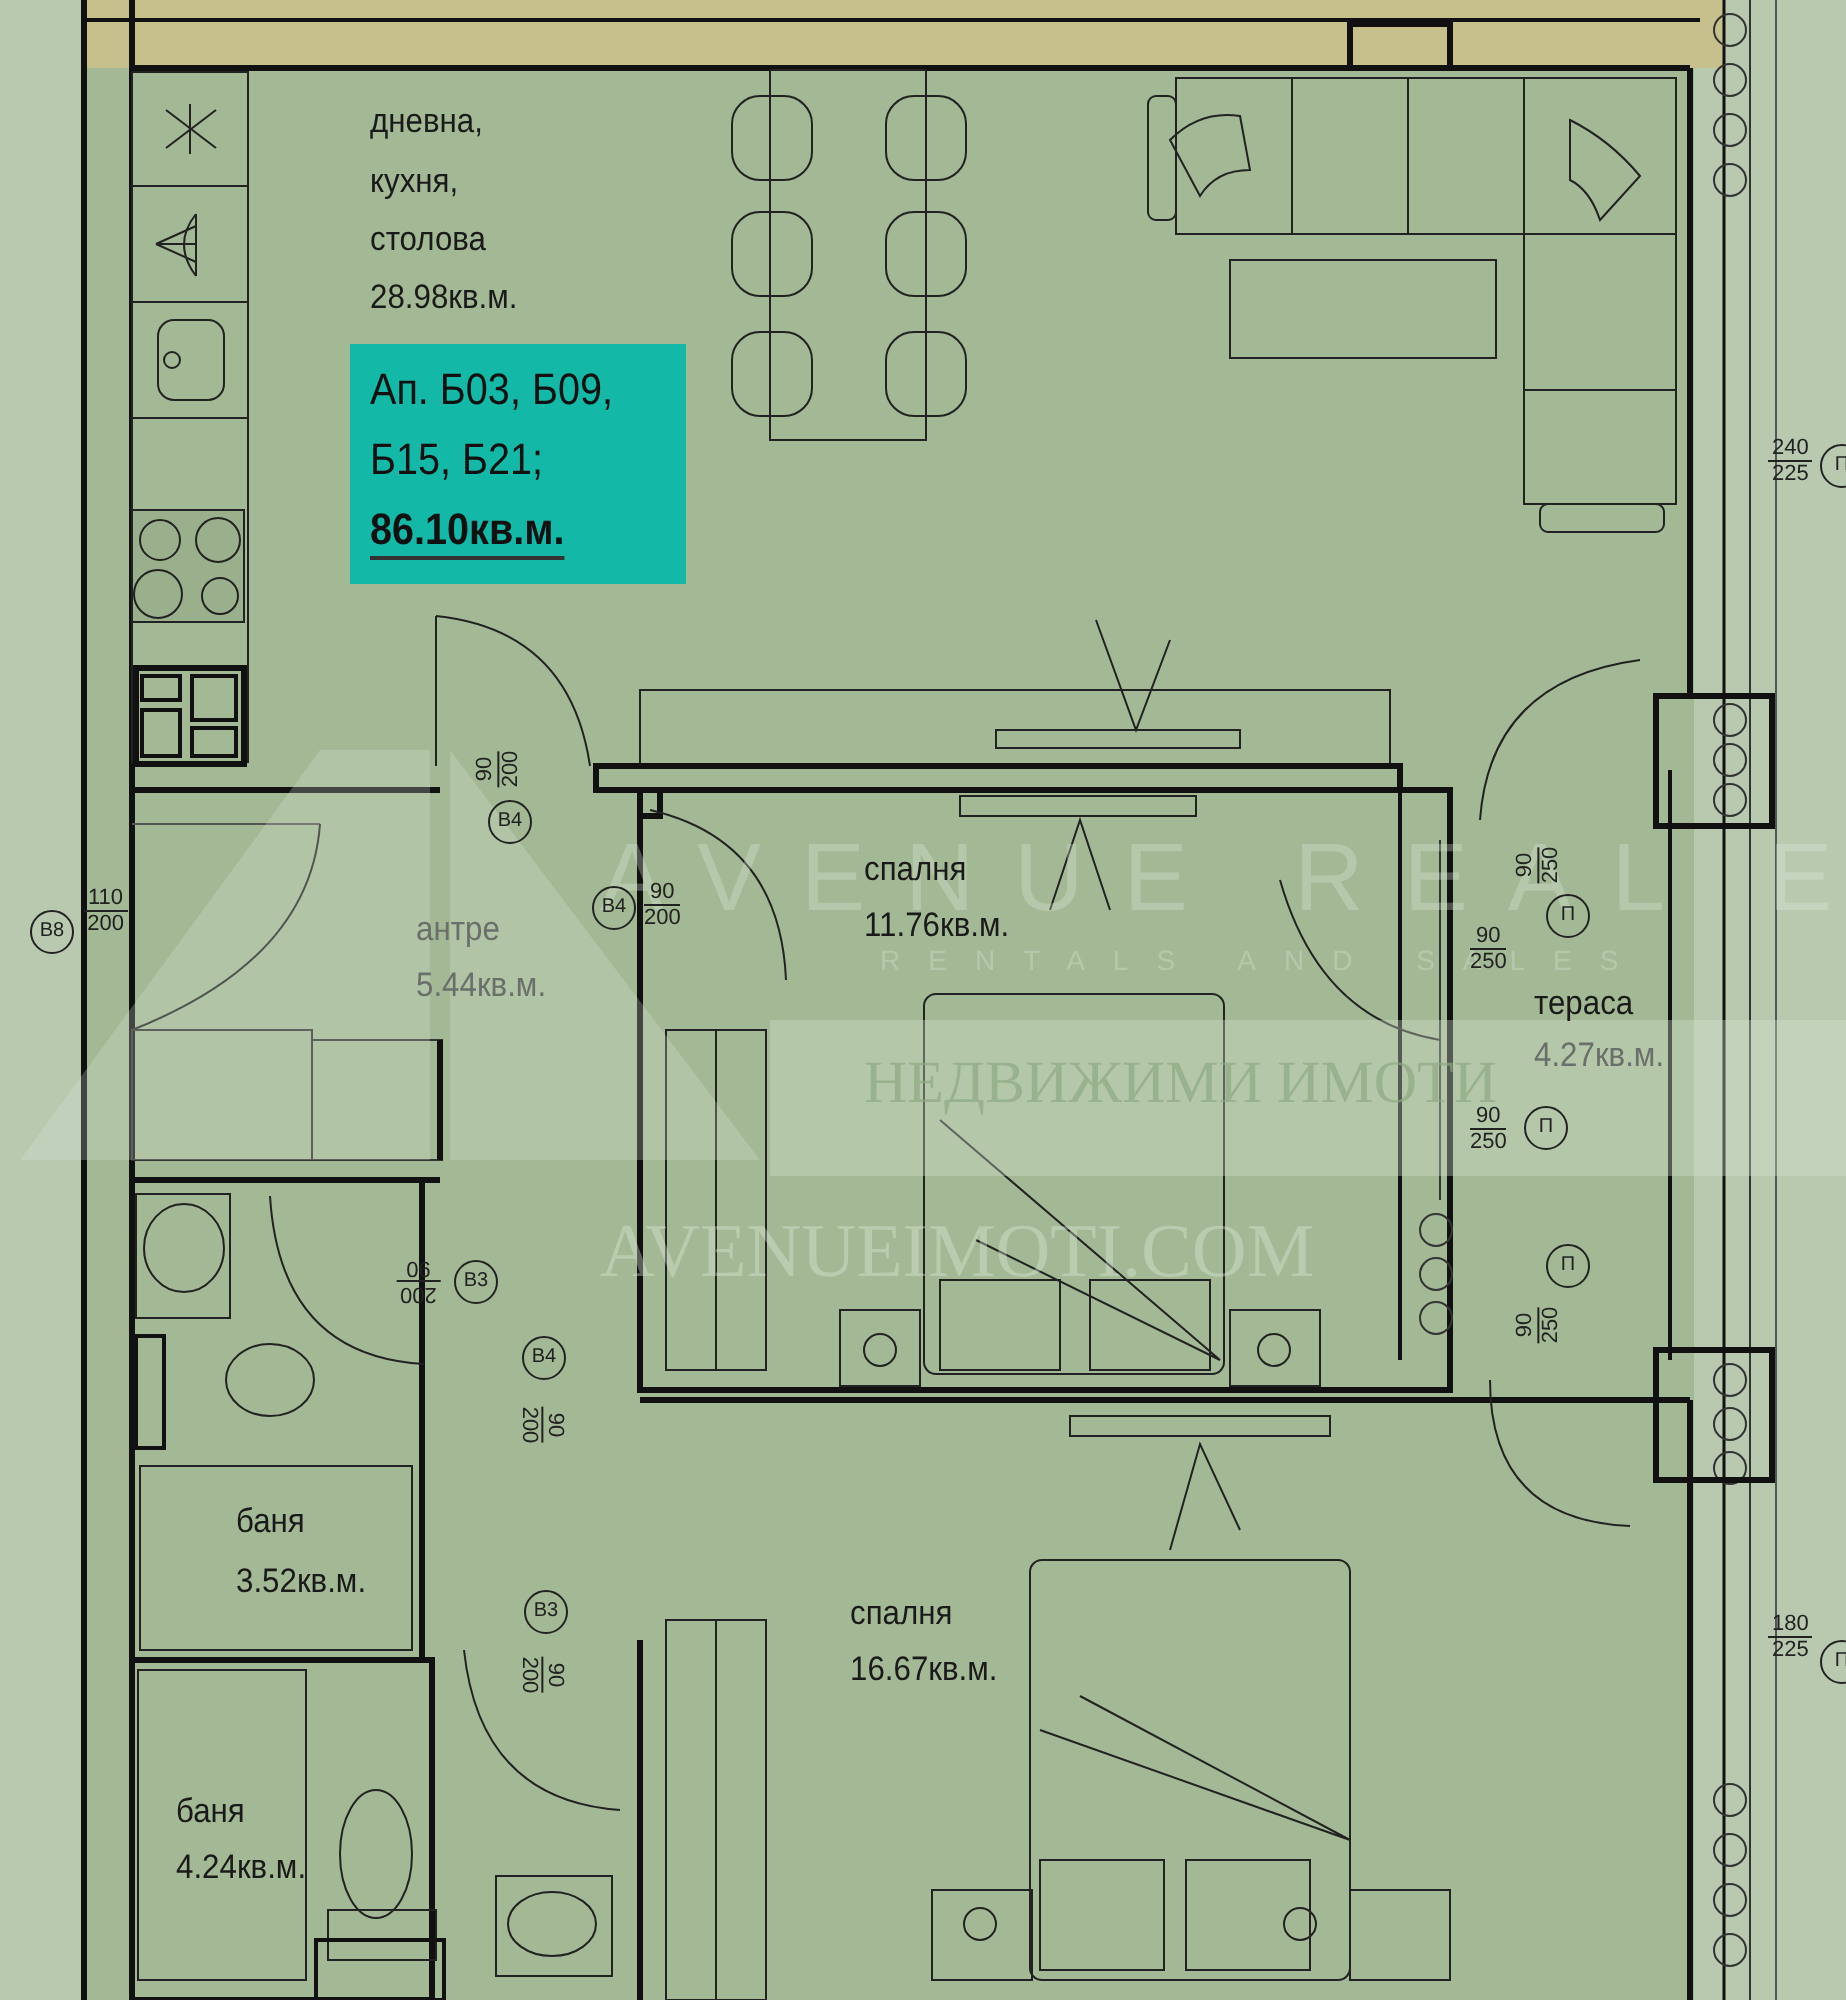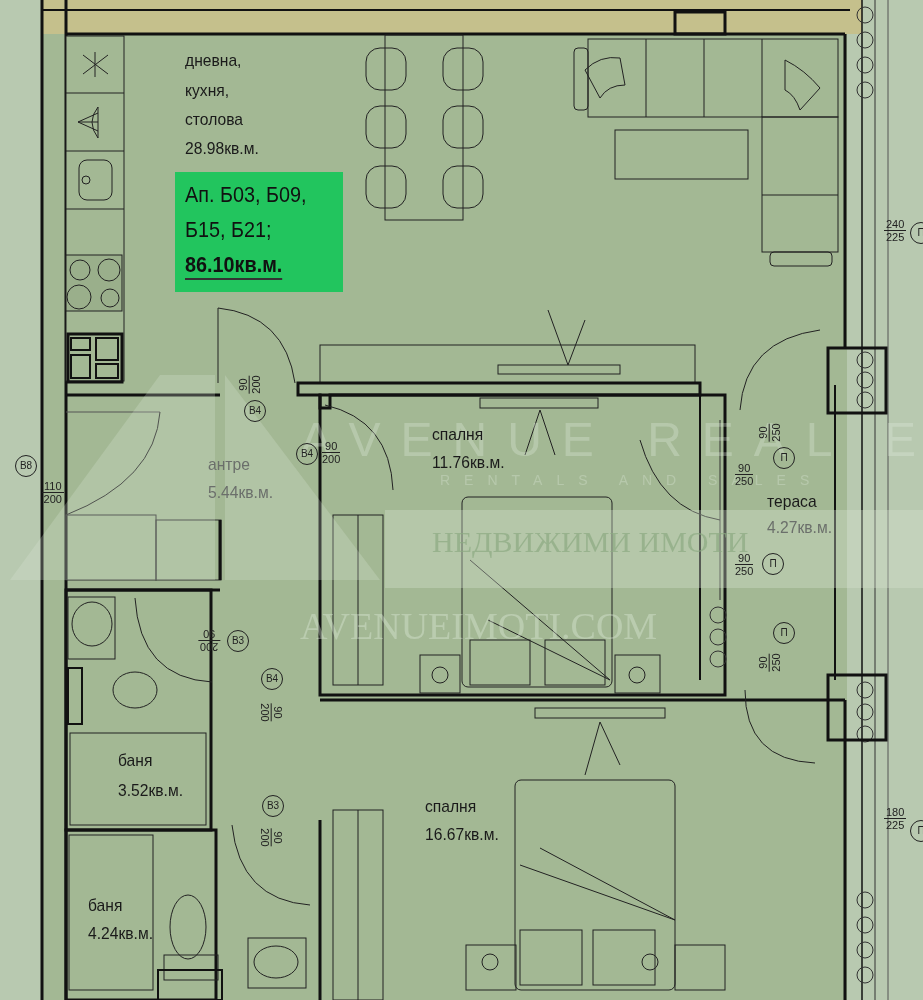--- a/index.html
+++ b/index.html
@@ -1,20 +1,20 @@
 <!DOCTYPE html>
 <html><head>
 <meta charset="utf-8">
 <style>
   html, body { margin:0; padding:0; }
   body { width:923px; height:1000px; overflow:hidden; background:#b8c9b0; font-family:"Liberation Sans", sans-serif; }
   #plan { position:absolute; left:0; top:0; width:923px; height:1000px; }
   .lbl { position:absolute; color:#1a1a1a; font-family:"Liberation Sans", sans-serif; font-size:17px; line-height:22px; white-space:nowrap; transform:scaleX(0.92); transform-origin:left top; }
   .lbl.grey { color:#6b6f6b; }
-  .infobox { position:absolute; left:175px; top:172px; width:168px; height:120px; background:#22c55e; }
+  .infobox { position:absolute; left:175px; top:172px; width:168px; height:120px; background:#14b8a6; }
   .infobox .l { position:absolute; left:10px; font-size:22px; color:#111; font-family:"Liberation Sans", sans-serif; transform:scaleX(0.9); transform-origin:left top; white-space:nowrap; }
   .infobox .area { font-weight:bold; border-bottom:2px solid #333; }
   .dim { position:absolute; font-size:11px; color:#222; line-height:12px; text-align:center; font-family:"Liberation Sans", sans-serif; }
   .dim .t { border-bottom:1px solid #222; padding:0 2px; }
   .tag { position:absolute; width:20px; height:20px; border:1px solid #222; border-radius:50%; font-size:10px; line-height:20px; text-align:center; color:#222; font-family:"Liberation Sans", sans-serif; }
   .wm { position:absolute; font-family:"Liberation Serif", serif; color:rgba(230,240,225,0.35); white-space:nowrap; pointer-events:none; }
   .wm-band { position:absolute; left:385px; top:510px; width:538px; height:78px; background:rgba(215,225,210,0.35); }
 </style>
 </head>
 <body>
@@ -218,21 +218,21 @@
   <div class="lbl" style="left:118px; top:780px;">3.52кв.м.</div>
 
   <div class="lbl" style="left:425px; top:796px;">спалня</div>
   <div class="lbl" style="left:425px; top:824px;">16.67кв.м.</div>
 
   <div class="lbl" style="left:88px; top:895px;">баня</div>
   <div class="lbl" style="left:88px; top:923px;">4.24кв.м.</div>
 
   
   <div class="tag" style="left:15px; top:455px;">В8</div>
-  <div class="dim" style="left:42px; top:480px;">
+  <div class="dim" style="left:42px; top:443px;">
       <div class="t">110</div>
       <div>200</div>
     </div>
 
   <div class="tag" style="left:244px; top:400px;">В4</div>
   <div class="dim" style="left:240px; top:372px; transform:rotate(-90deg);">
       <div class="t">90</div>
       <div>200</div>
     </div>
 

